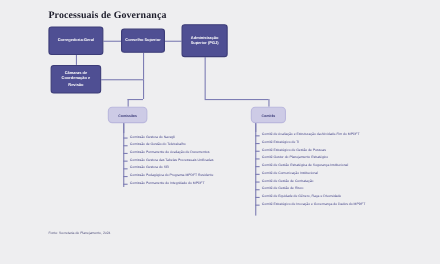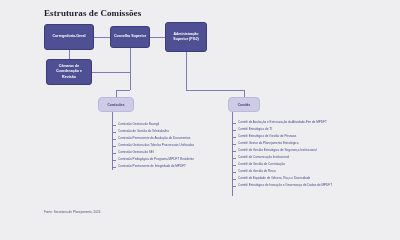--- a/index.html
+++ b/index.html
@@ -101,21 +101,21 @@
     left:44px; bottom:8px;
     font-size:3.1px;
     color:#55557f;
   }
 </style>
 </head>
 <body>
 
 <div id="canvas">
 
-  <div class="title">Estruturas de Comissões</div>
+  <div class="title">Processuais de Governança</div>
 
   <div class="line h" style="left:94px;top:37px;width:16px;"></div>
 
   <div class="line h" style="left:150px;top:37px;width:15px;"></div>
 
   <div class="line v" style="left:69px;top:50px;height:9px;"></div>
 
   <div class="line v" style="left:130px;top:48px;height:24px;"></div>
 
   <div class="line h" style="left:92px;top:72px;width:38px;"></div>

